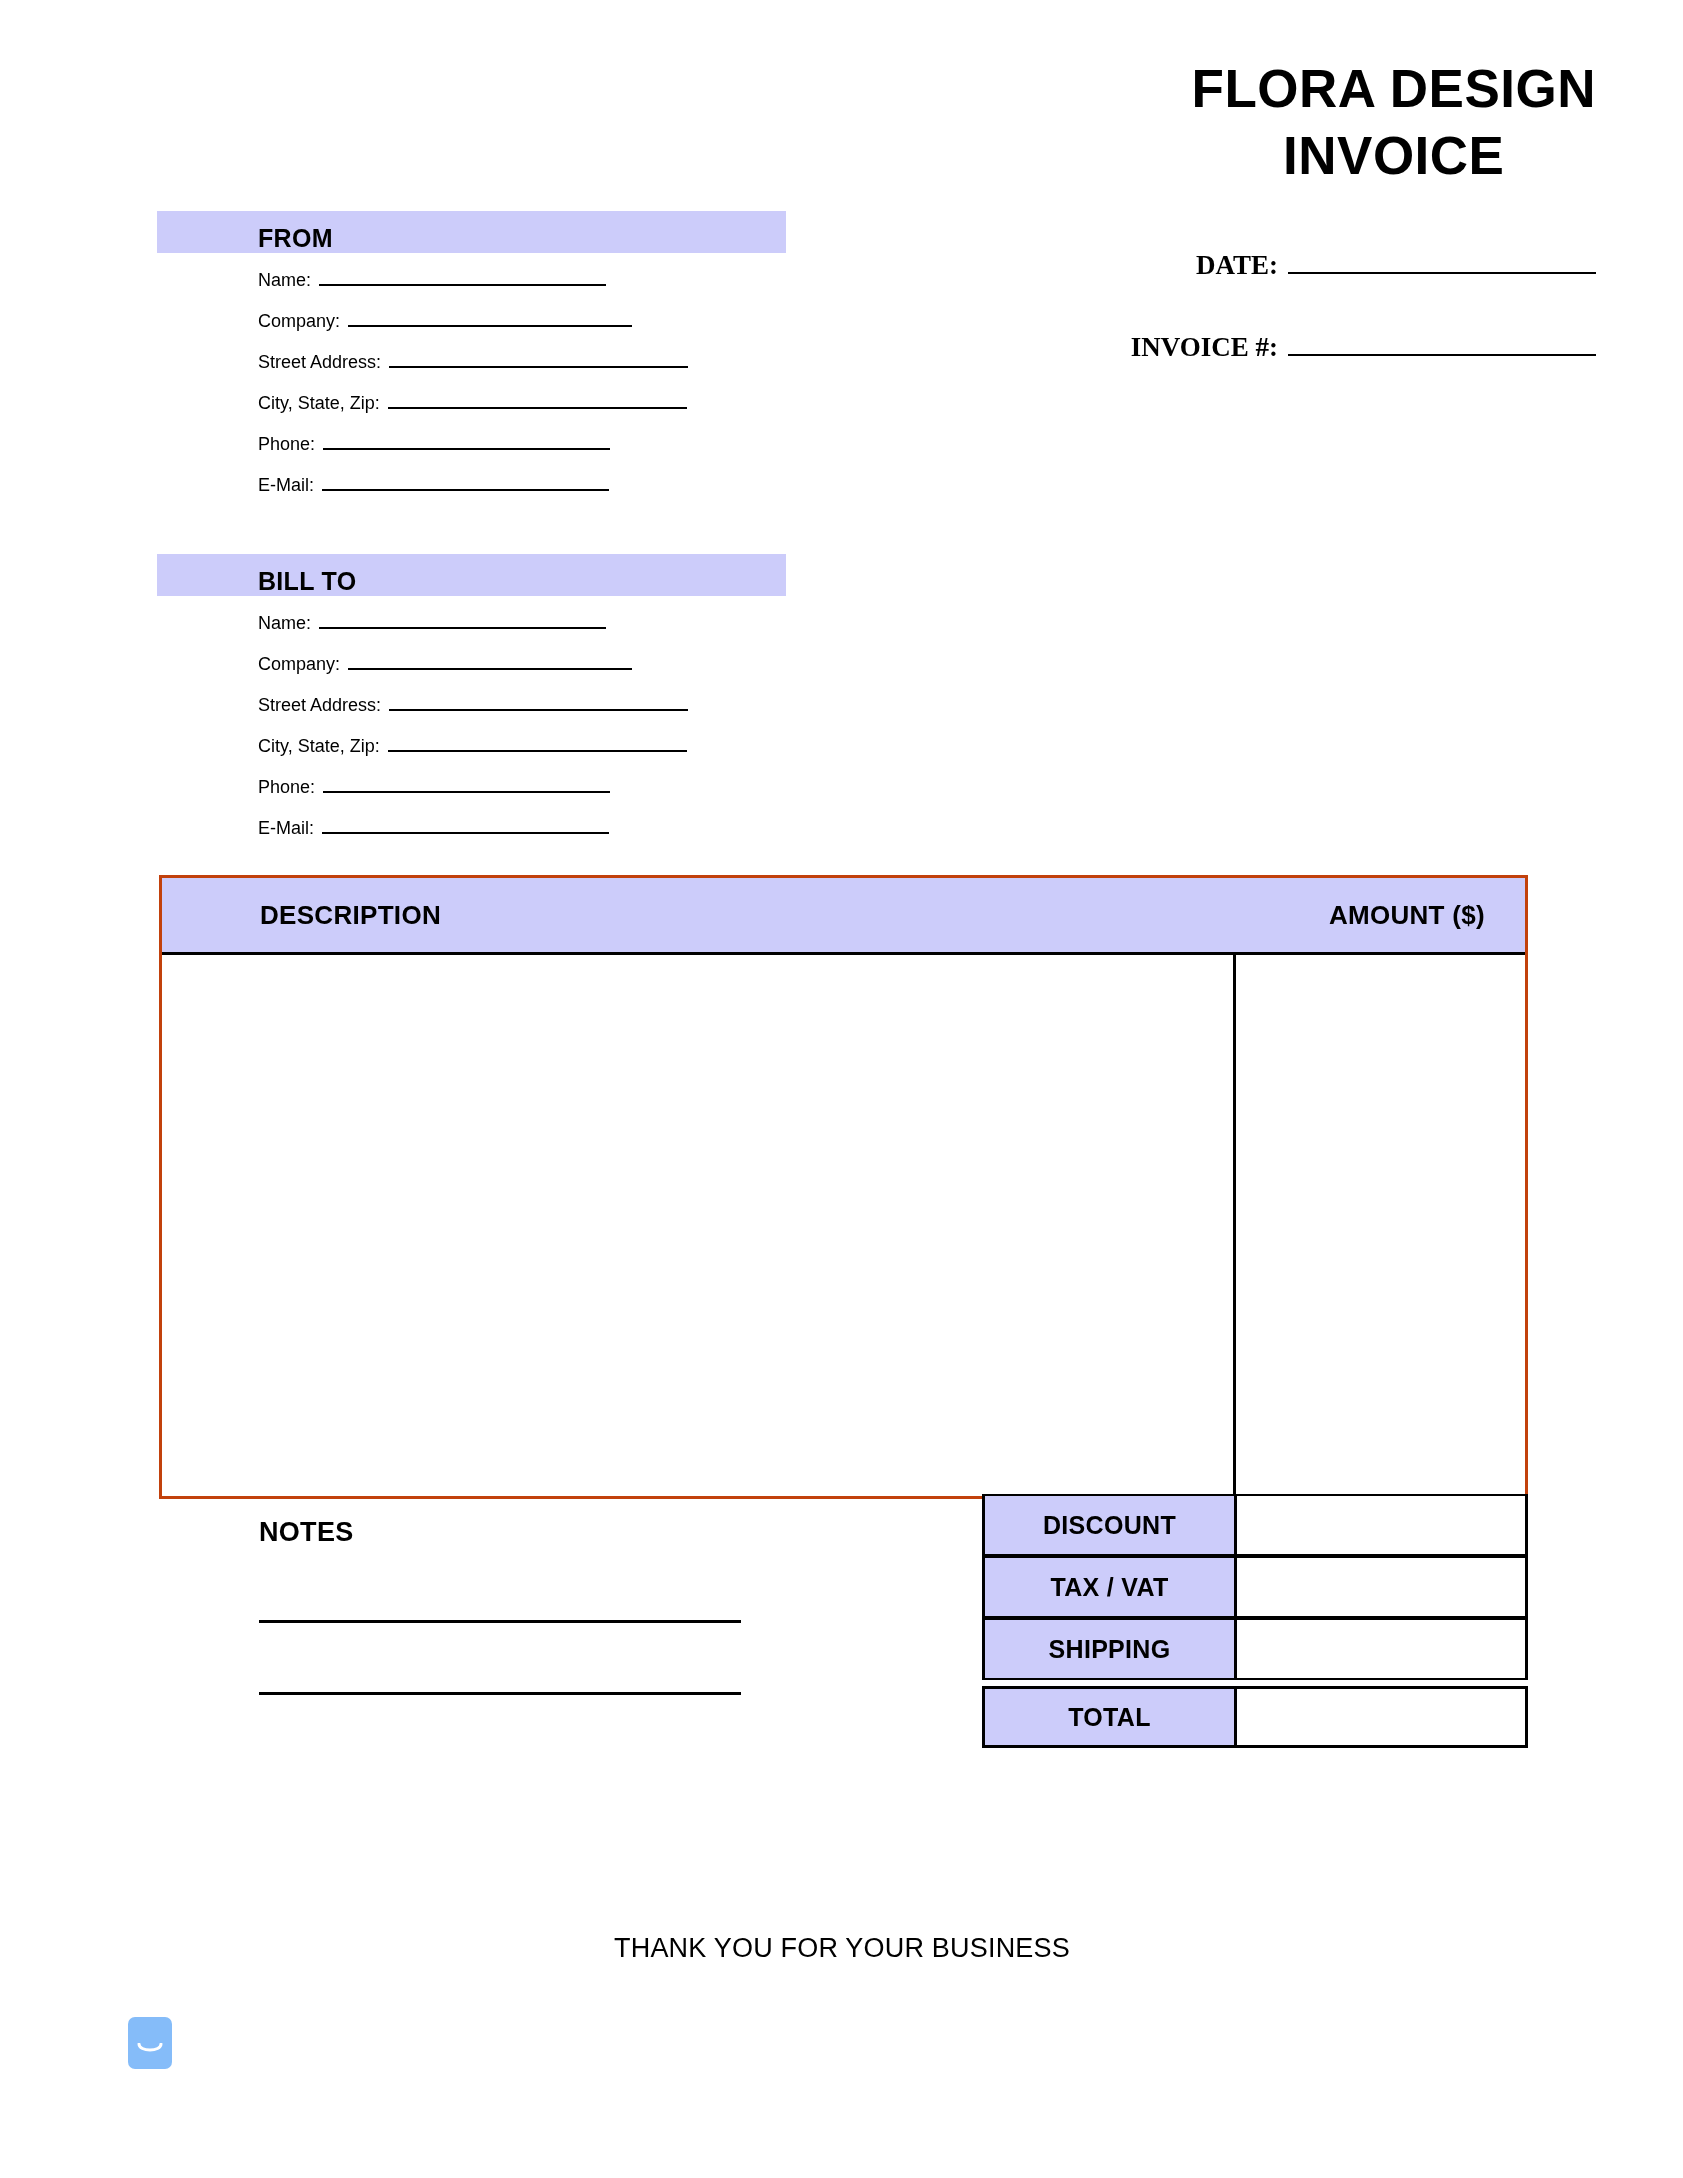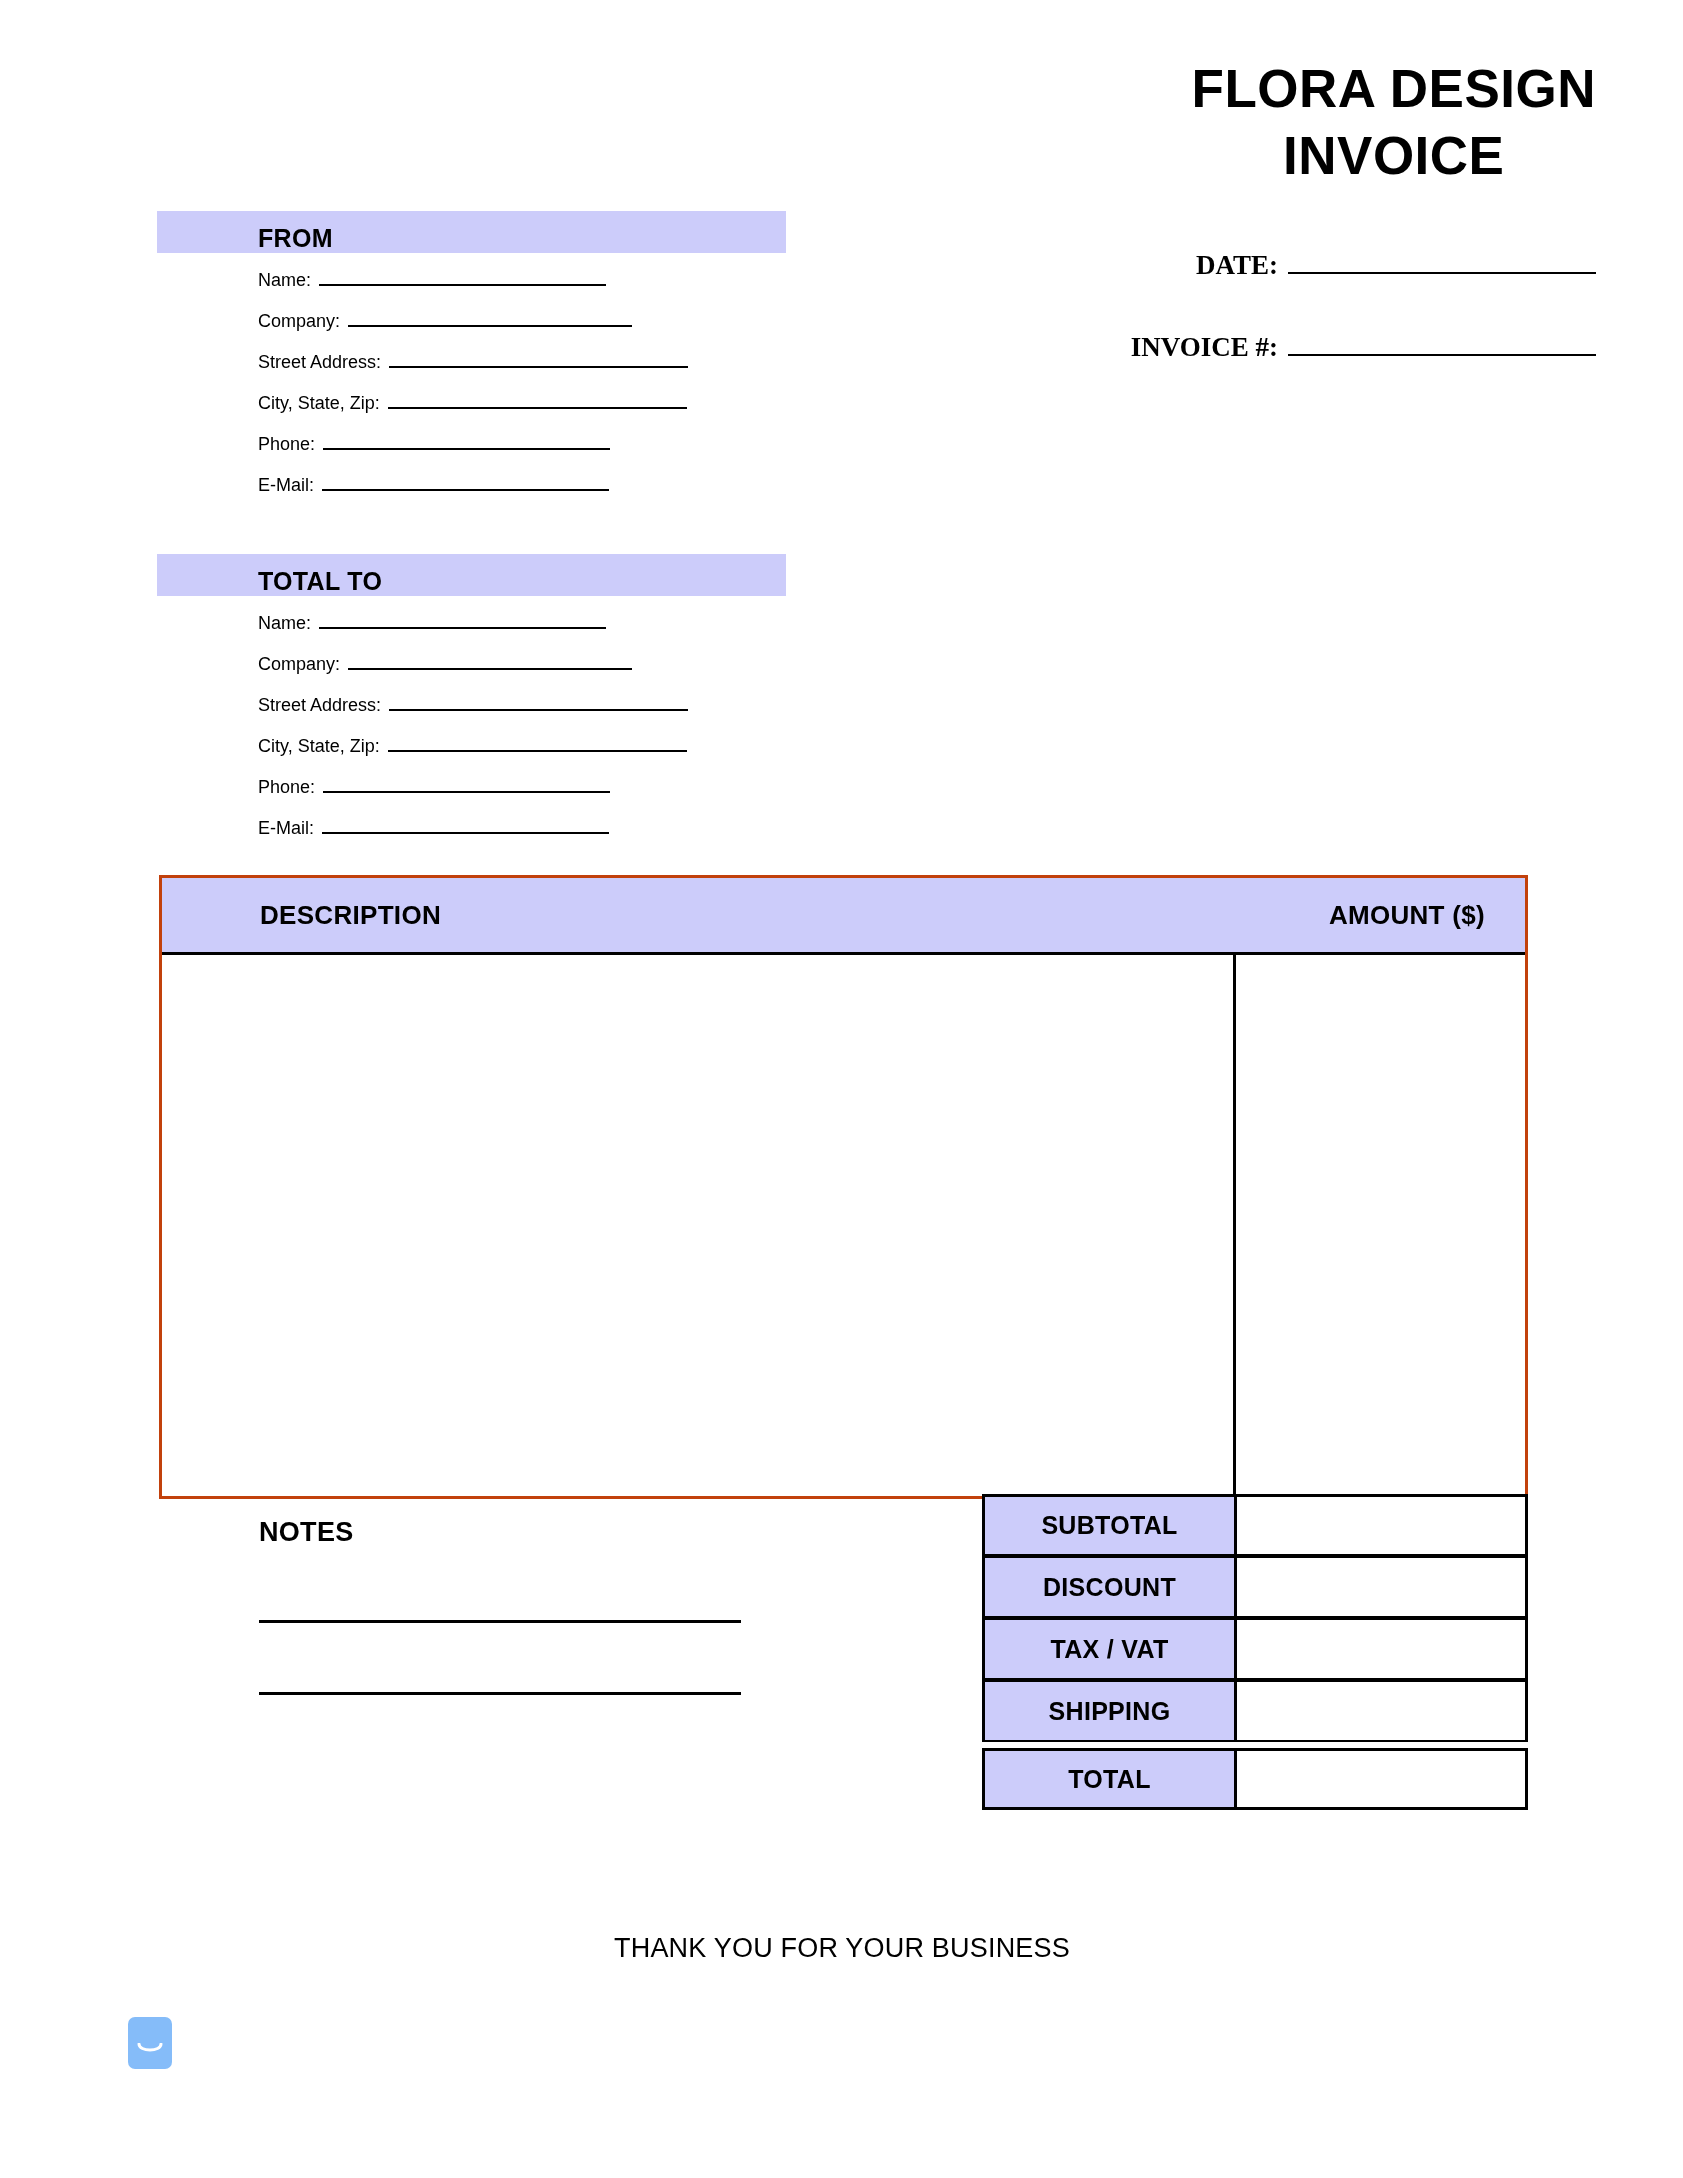--- a/index.html
+++ b/index.html
@@ -297,21 +297,21 @@
       </div>
       <div class="field-row">
         <span class="field-label">E-Mail:</span>
         <span class="field-rule rule-w1"></span>
       </div>
     </div>
   </div>
 
   <div class="party billto">
     <div class="party-band">
-      <span class="party-band-label">TOTAL TO</span>
+      <span class="party-band-label">BILL TO</span>
     </div>
     <div class="party-fields">
       <div class="field-row">
         <span class="field-label">Name:</span>
         <span class="field-rule rule-w1"></span>
       </div>
       <div class="field-row">
         <span class="field-label">Company:</span>
         <span class="field-rule rule-w2"></span>
       </div>
@@ -345,24 +345,20 @@
     </div>
   </div>
 
   <div class="notes">
     <div class="notes-title">NOTES</div>
     <div class="notes-line one"></div>
     <div class="notes-line two"></div>
   </div>
 
   <div class="totals">
-    <div class="totals-row first">
-      <div class="totals-label">SUBTOTAL</div>
-      <div class="totals-value"></div>
-    </div>
     <div class="totals-row">
       <div class="totals-label">DISCOUNT</div>
       <div class="totals-value"></div>
     </div>
     <div class="totals-row">
       <div class="totals-label">TAX / VAT</div>
       <div class="totals-value"></div>
     </div>
     <div class="totals-row">
       <div class="totals-label">SHIPPING</div>

